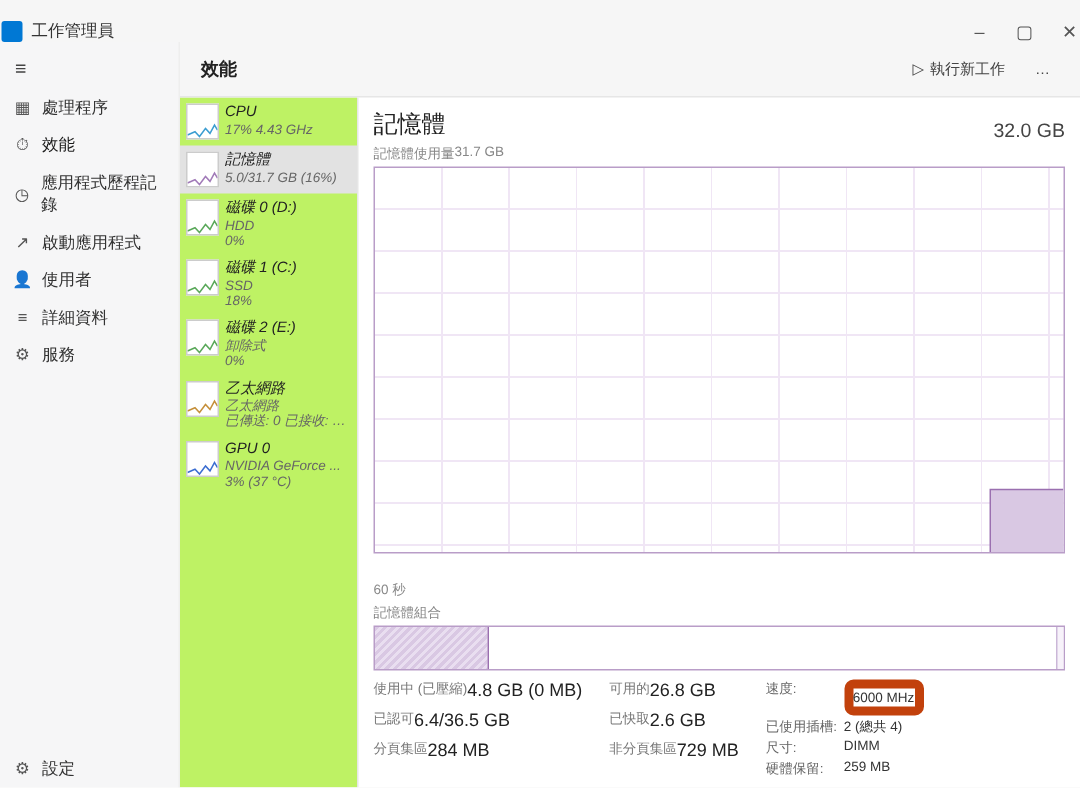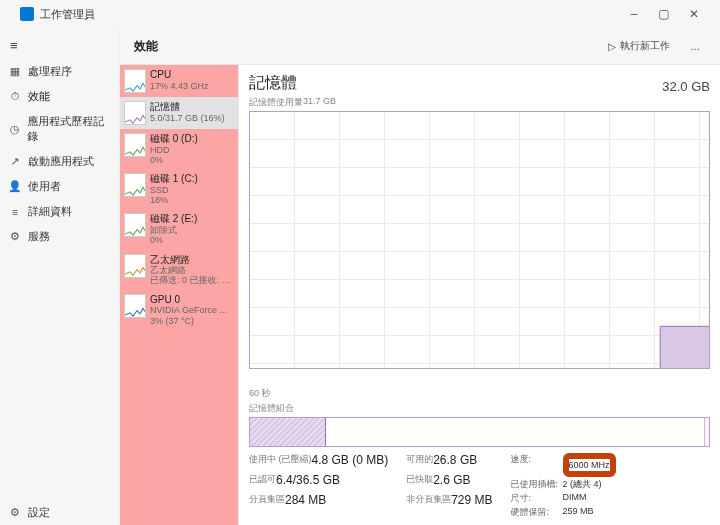--- a/index.html
+++ b/index.html
@@ -8,22 +8,22 @@
     font-size: 11px;
     background: #f6f6f6;
     width: 720px;
     height: 525px;
     overflow: hidden;
     position: relative;
   }
   .titlebar {
     height: 28px;
     display: flex;
-    align-items: center;
-    padding: 0 20px;
+    align-items: flex-end;
+    padding: 0 1px;
     background: #f6f6f6;
   }
   .titlebar-icon {
     width: 14px; height: 14px;
     background: #0078d4;
     margin-right: 6px;
     border-radius: 2px;
   }
   .titlebar-title { font-size: 11px; color: #333; }
   .win-controls {
@@ -95,22 +95,23 @@
     display:flex; align-items:center; gap:4px;
     padding:3px 6px; border-radius:3px;
   }
   .body {
     display:flex;
     flex:1;
     overflow:hidden;
   }
   .perf-list {
     width: 118px;
-    background: #fca5a5;
+    background: #bef264;
     overflow-y:auto;
+    font-style:italic;
   }
   .perf-item {
     display:flex;
     padding: 4px 4px;
     gap:4px;
     cursor:pointer;
   }
   .perf-item.selected {
     background: #e2e2e2;
   }

